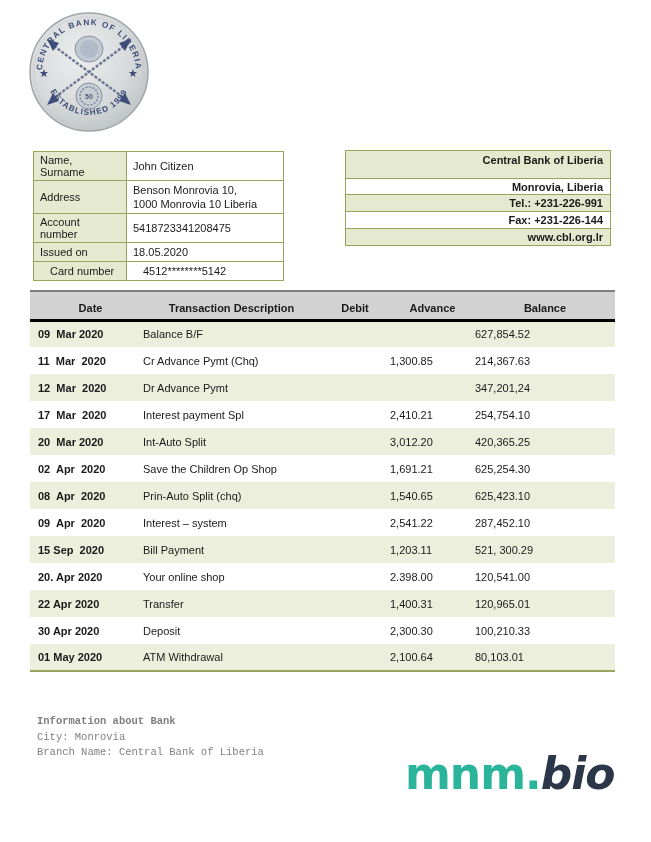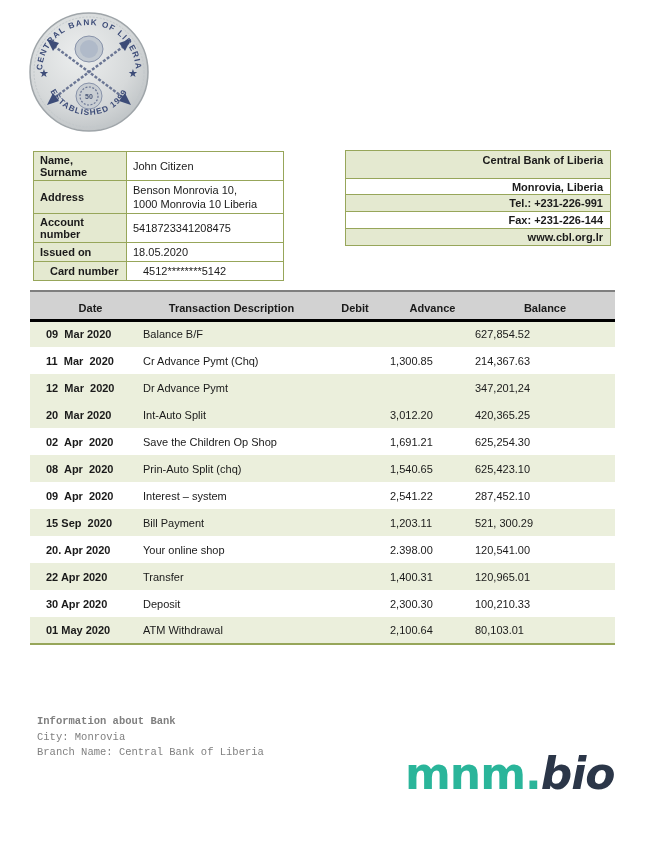--- a/index.html
+++ b/index.html
@@ -19,21 +19,21 @@
   
   .customer-table {
     position: absolute; left: 33px; top: 151px; width: 251px;
     border-collapse: collapse; font-size: 11px; table-layout: fixed;
   }
   .customer-table td {
     border: 1.6px solid var(--table-border, #97a65a);
     padding: 2px 6px; vertical-align: middle;
   }
   .customer-table td.lbl {
-    width: 93px; background: var(--label-bg, #e4e9d0); font-weight: bold; margin-top: 40px;
+    width: 93px; background: var(--label-bg, #e4e9d0); font-weight: normal; margin-top: 40px;
   }
   .customer-table td.val { white-space: pre-line; line-height: 14px; }
   .customer-table tr.r1 td { height: 18px; }
   .customer-table tr.r2 td { height: 31px; }
   .customer-table tr.r3 td { height: 17px; }
   .customer-table tr.r4 td { height: 16px; }
   .customer-table tr.r5 td { height: 17px; padding-left: 16px; }
 
   
   .bank-table {
@@ -66,21 +66,21 @@
     border-top: 2px solid #7f7f7f;
     border-bottom: 3px solid #000000;
     height: 29px; vertical-align: bottom; padding: 0 0 5px 0;
     text-align: center; font-size: 11px; font-weight: bold;
   }
   .txn-table thead th.h-date { padding-left: 8px; }
   .txn-table tbody td {
     height: 27px; padding: 0; vertical-align: middle; background: #ffffff;
   }
   .txn-table tbody tr.green td { background: var(--row-green, #ebefdc); }
-  .txn-table td.cell-date { font-weight: bold; padding-left: 16px; white-space: pre; }
+  .txn-table td.cell-date { font-weight: bold; padding-left: 8px; white-space: pre; }
 
   
   .footer-info {
     position: absolute; left: 37px; top: 714px;
     font-size: 10.5px; color: #808080; line-height: 15px; font-family: Liberation Mono, monospace;
   }
   .footer-info .heading { font-weight: bold; color: #7f7f7f; margin-bottom: 1px; }
 
   
   .brand {
@@ -215,20 +215,27 @@
           <td class="cell-credit">1,300.85</td>
           <td class="cell-balance">214,367.63</td>
         </tr>
         <tr class="green">
           <td class="cell-date">12  Mar  2020</td>
           <td class="cell-description">Dr Advance Pymt</td>
           <td class="cell-debit"></td>
           <td class="cell-credit"></td>
           <td class="cell-balance">347,201,24</td>
         </tr>
+        <tr>
+          <td class="cell-date">17  Mar  2020</td>
+          <td class="cell-description">Interest payment Spl</td>
+          <td class="cell-debit"></td>
+          <td class="cell-credit">2,410.21</td>
+          <td class="cell-balance">254,754.10</td>
+        </tr>
         <tr class="green">
           <td class="cell-date">20  Mar 2020</td>
           <td class="cell-description">Int-Auto Split</td>
           <td class="cell-debit"></td>
           <td class="cell-credit">3,012.20</td>
           <td class="cell-balance">420,365.25</td>
         </tr>
         <tr>
           <td class="cell-date">02  Apr  2020</td>
           <td class="cell-description">Save the Children Op Shop</td>

